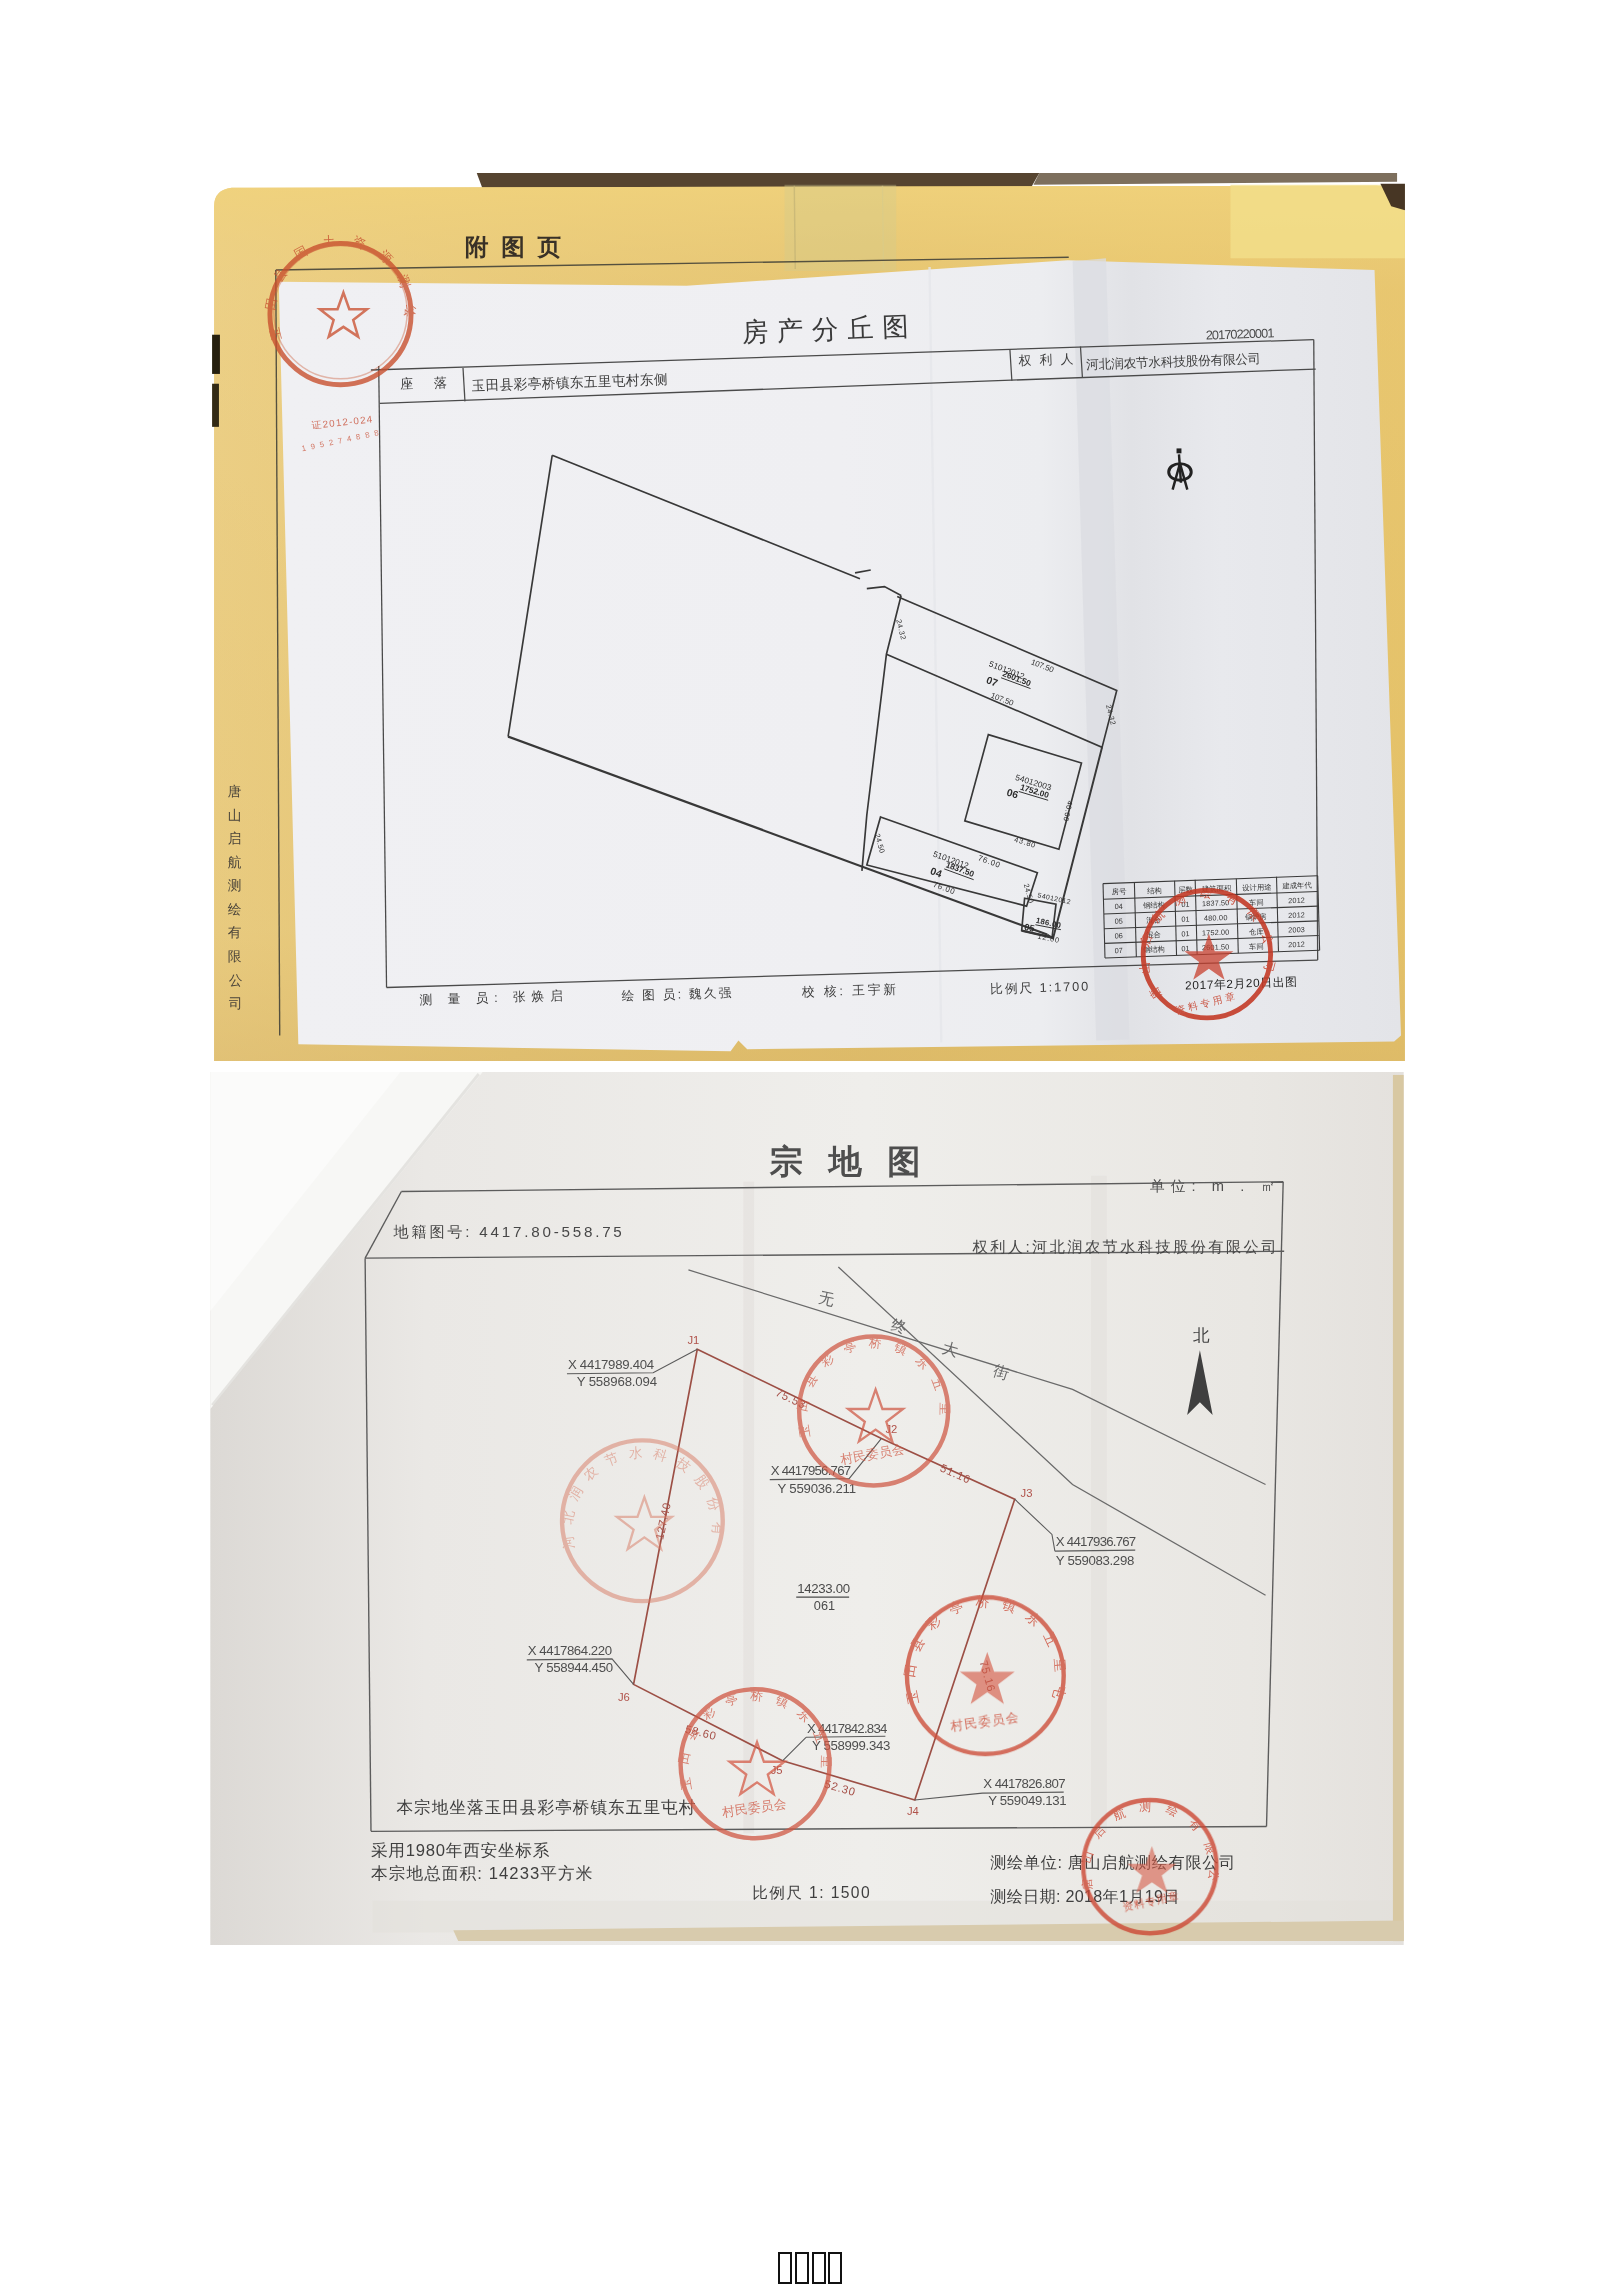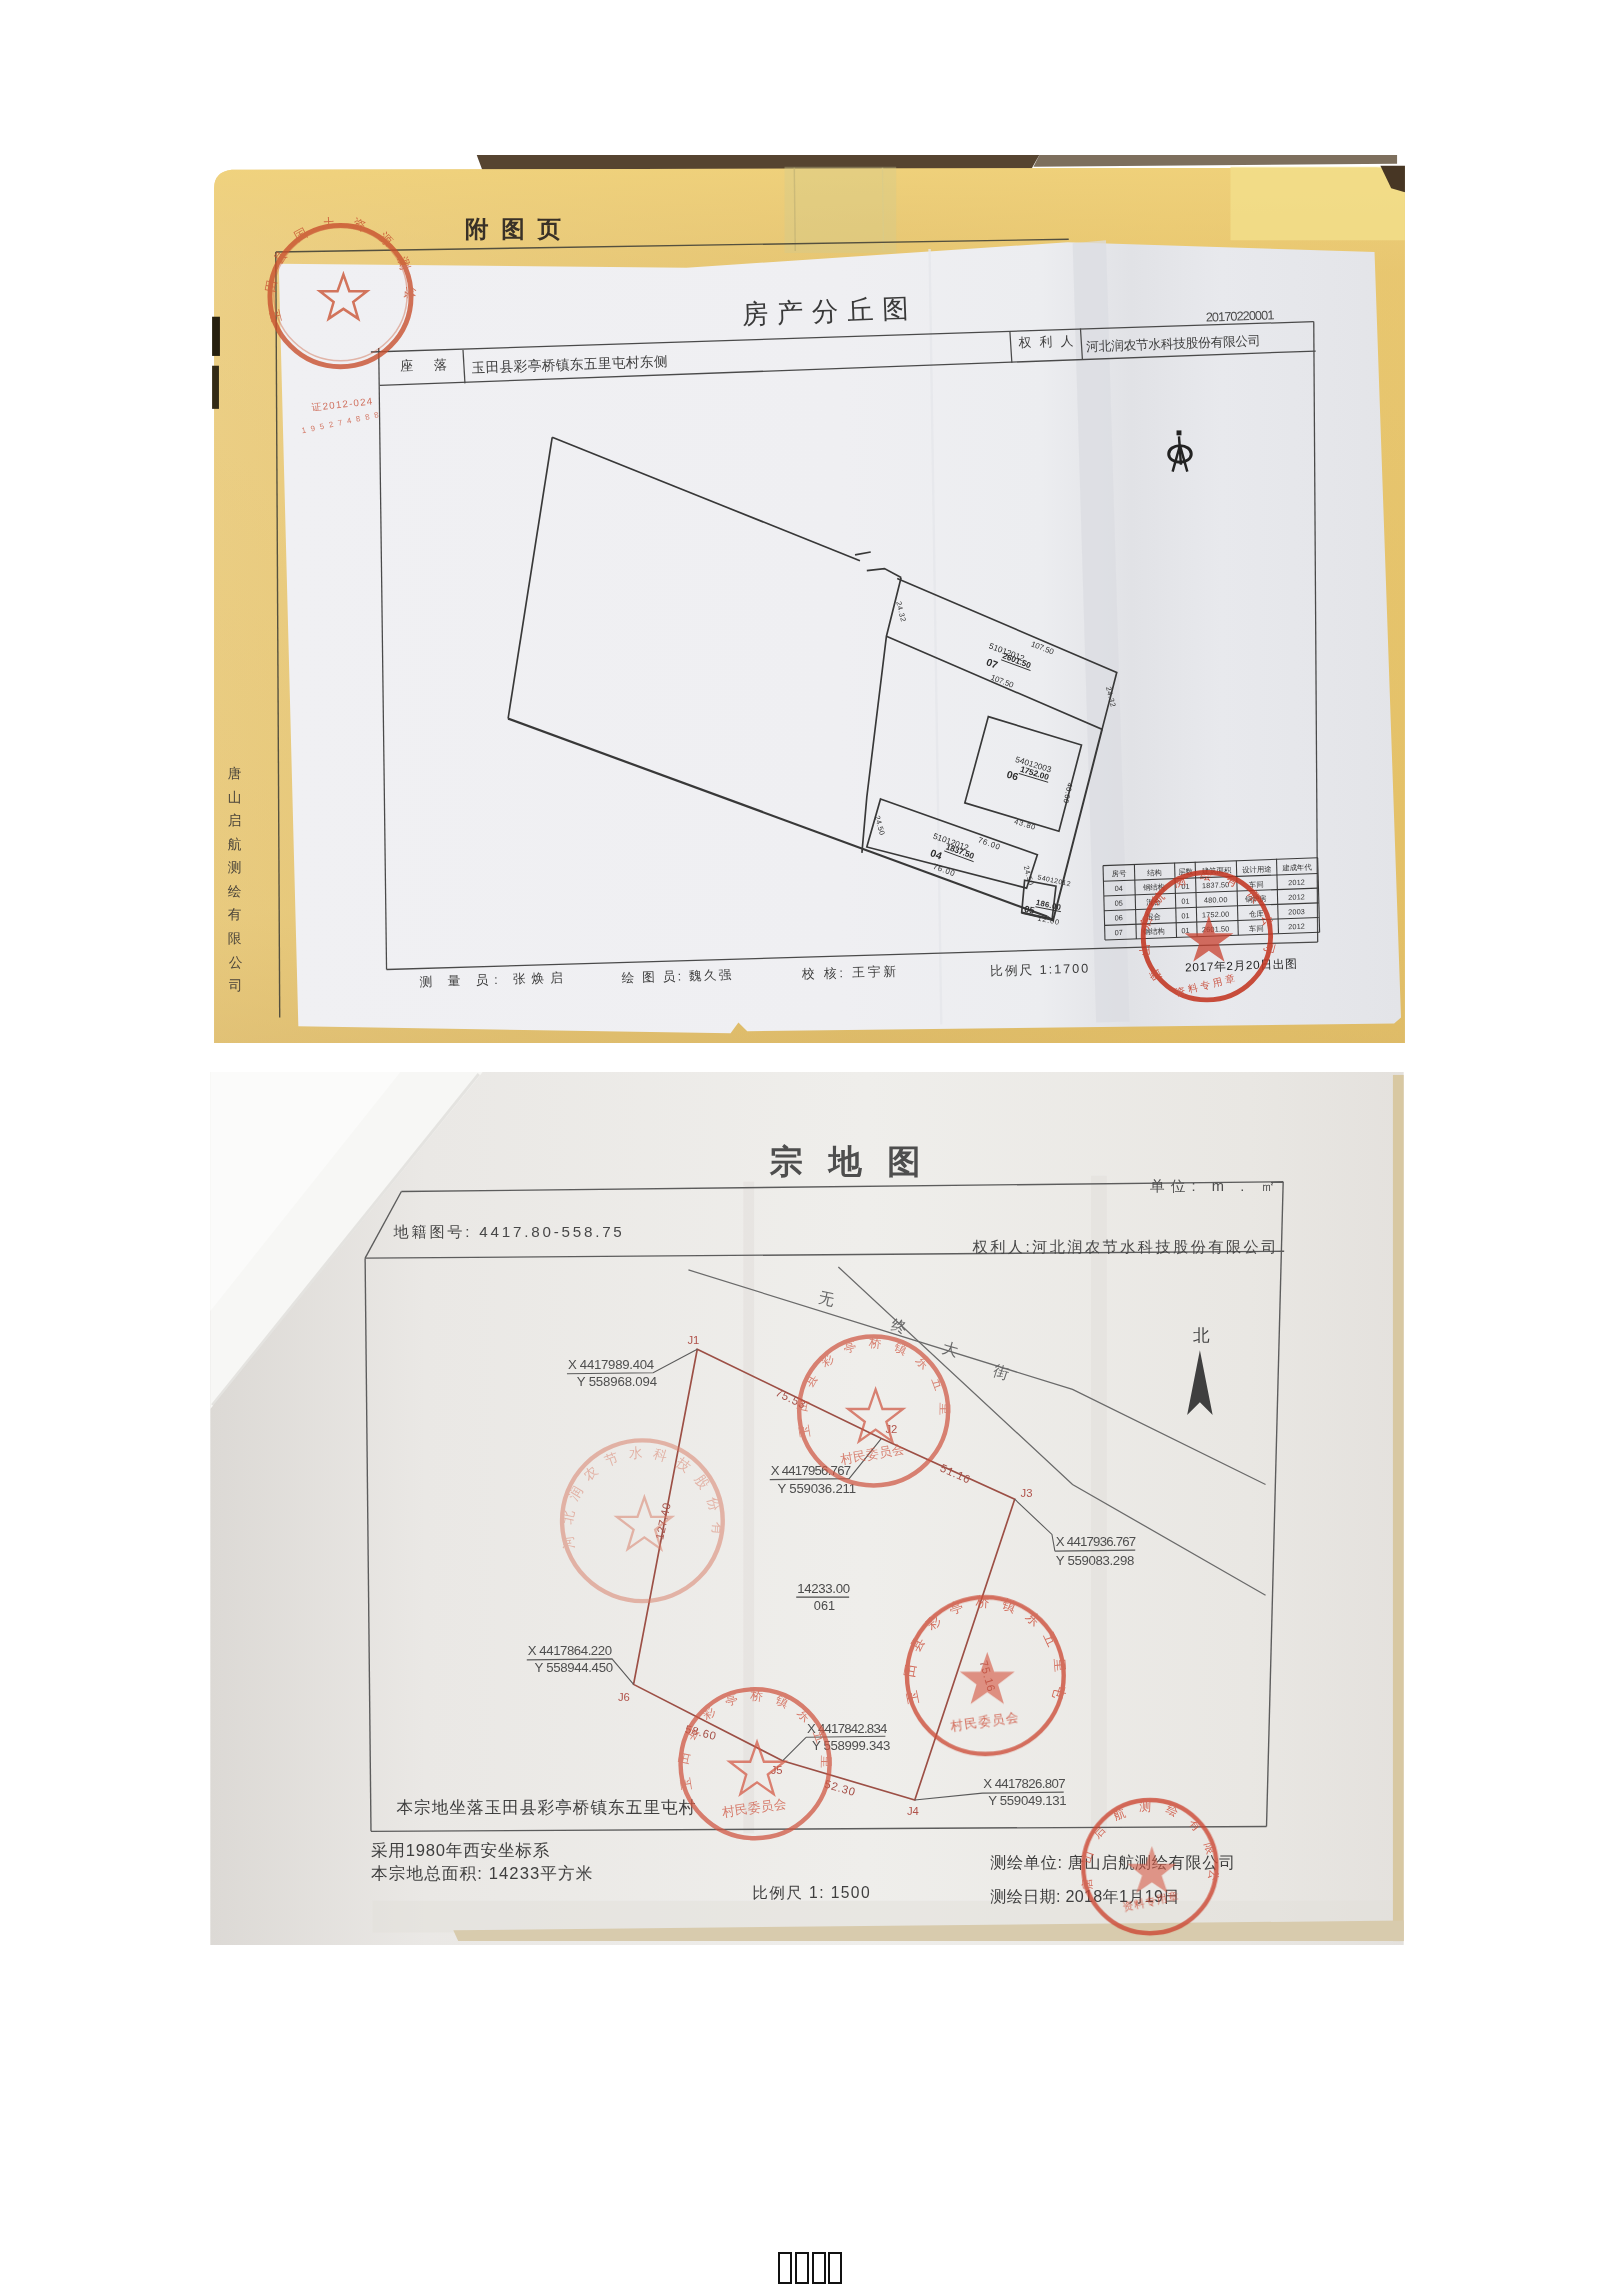--- a/index.html
+++ b/index.html
@@ -1,20 +1,20 @@
 <!DOCTYPE html>
 <html><head><meta charset="utf-8">
 <style>
 html,body{margin:0;padding:0;background:#ffffff;}
 body{width:1621px;height:2293px;position:relative;font-family:"Liberation Sans",sans-serif;overflow:hidden;}
 .abs{position:absolute;}
 </style></head>
 <body>
 
-<div class="abs" style="left:212px;top:155px;width:1193px;height:1108px;">
+<div class="abs" style="left:212px;top:173px;width:1193px;height:1108px;">
 <svg width="1193" height="888" viewBox="216 176 1217 906">
 <defs>
 <linearGradient id="folderG" x1="0" y1="0" x2="1" y2="0">
 <stop offset="0" stop-color="#ecd088"></stop>
           <stop offset="0.25" stop-color="#e7c878"></stop>
 <stop offset="0.55" stop-color="#e3c16b"></stop>
           <stop offset="0.8" stop-color="#e8c567"></stop>
 <stop offset="1" stop-color="#e6c369"></stop>
         </linearGradient>
 <linearGradient id="folderV" x1="0" y1="0" x2="0" y2="1">

